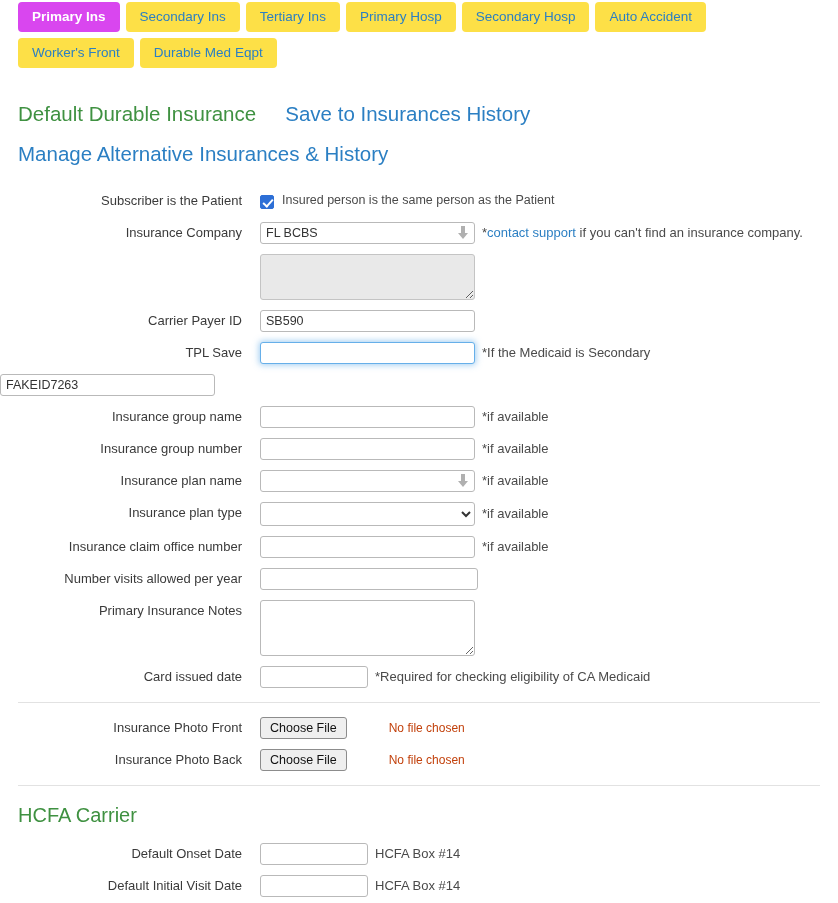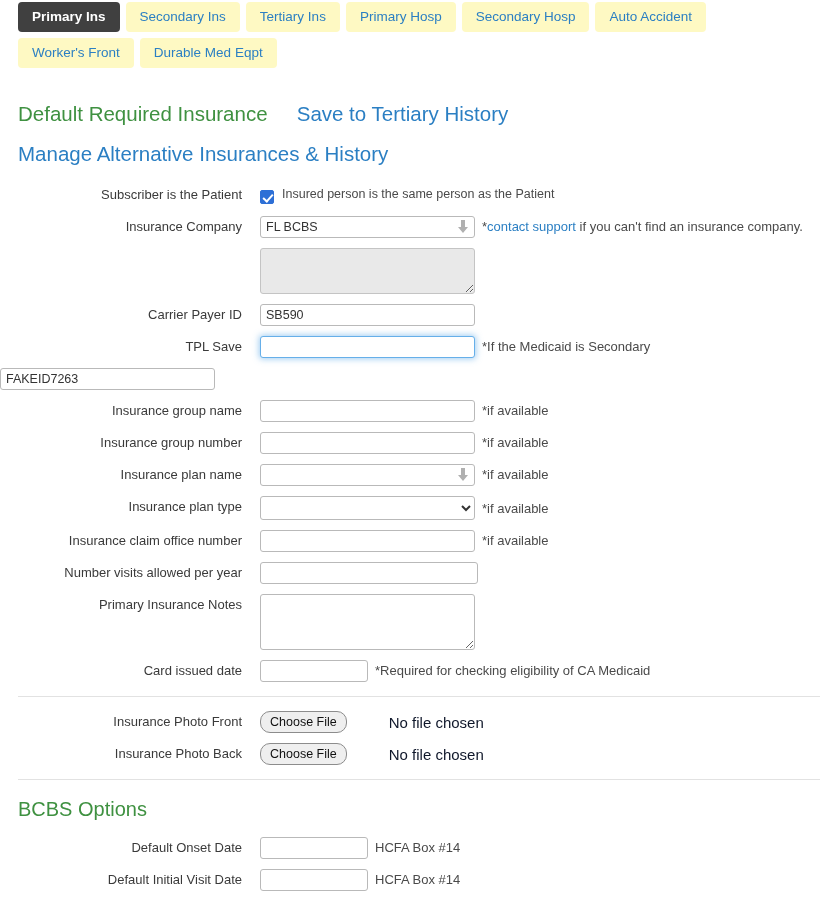--- a/index.html
+++ b/index.html
@@ -20,33 +20,33 @@
 
   
   .tabs {
     padding: 2px 0 0 18px;
     display: flex;
     flex-wrap: wrap;
     gap: 6px 6px;
     width: 820px;
   }
   .tab {
-    background: #fef9c3;
+    background: #fde047;
     color: #2b7fc3;
     border: none;
     border-radius: 4px;
     padding: 7px 14px 8px 14px;
     font-family: "Liberation Sans", sans-serif;
     font-size: 13.5px;
     line-height: 15px;
     cursor: pointer;
     white-space: nowrap;
   }
   .tab.active {
-    background: #404040;
+    background: #d946ef;
     color: #ffffff;
     font-weight: bold;
   }
 
   
   .head-links {
     margin: 26px 0 0 18px;
     width: 800px;
     line-height: 40px;
     font-size: 20px;
@@ -56,39 +56,39 @@
     text-decoration: none;
     cursor: pointer;
     white-space: nowrap;
   }
   .hl-green { color: #3f9141; }
   .hl-blue  { color: #2b7fc3; }
   .hl-sep { display: inline-block; width: 18px; }
 
   
   .form {
-    margin-top: 10px;
+    margin-top: 16px;
   }
   .row {
     display: flex;
     align-items: flex-start;
     margin-bottom: 10px;
   }
   .lbl {
     width: 260px;
     min-width: 260px;
     text-align: right;
     padding-right: 18px;
     font-size: 13px;
     color: #3a3a3a;
     line-height: 22px;
   }
   .ctl {
     display: flex;
-    align-items: flex-end;
+    align-items: center;
   }
   .hint {
     font-size: 13px;
     color: #4a4a4a;
     line-height: 22px;
     margin-left: 7px;
     white-space: nowrap;
   }
   .hint a { color: #2b7fc3; text-decoration: none; }
 
@@ -186,31 +186,31 @@
     color: #4a4a4a;
     margin-left: 8px;
     line-height: 20px;
   }
 
   
   .file-ctl { display: flex; align-items: center; }
   .file-btn {
     background: #efefef;
     border: 1px solid #8c8c8c;
-    border-radius: 10px;
+    border-radius: 3px;
     font-family: "Liberation Sans", sans-serif;
     font-size: 12.5px;
     color: #111;
     padding: 2px 9px;
     cursor: pointer;
     line-height: 16px;
   }
   .file-name {
-    font-size: 15px;
-    color: #0f172a;
+    font-size: 12px;
+    color: #c2410c;
     margin-left: 7px;
     padding-left: 35px;
   }
 
   
   .divider {
     border: none;
     border-top: 1px solid #e2e2e2;
     margin: 14px 18px 0 18px;
   }
@@ -231,23 +231,23 @@
   <button class="tab">Secondary Ins</button>
   <button class="tab">Tertiary Ins</button>
   <button class="tab">Primary Hosp</button>
   <button class="tab">Secondary Hosp</button>
   <button class="tab">Auto Accident</button>
   <button class="tab">Worker's Front</button>
   <button class="tab">Durable Med Eqpt</button>
 </div>
 
 <div class="head-links">
-  <span class="hl hl-green">Default Required Insurance</span>
+  <span class="hl hl-green">Default Durable Insurance</span>
   <span class="hl-sep"></span>
-  <a class="hl hl-blue">Save to Tertiary History</a>
+  <a class="hl hl-blue">Save to Insurances History</a>
   <span class="hl-sep"></span>
   <a class="hl hl-blue">Manage Alternative Insurances &amp; History</a>
 </div>
 
 <div class="form">
 
   <div class="row">
     <div class="lbl">Subscriber is the Patient</div>
     <div class="ctl">
       <span class="cbx checked"></span>
@@ -382,21 +382,21 @@
   <div class="row">
     <div class="lbl">Insurance Photo Back</div>
     <div class="ctl file-ctl">
       <button class="file-btn">Choose File</button>
       <span class="file-name">No file chosen</span>
     </div>
   </div>
 
   <hr class="divider">
 
-  <div class="section-title">BCBS Options</div>
+  <div class="section-title">HCFA Carrier</div>
 
   <div class="row">
     <div class="lbl">Default Onset Date</div>
     <div class="ctl">
       <input type="text" class="w-108" value="" style="">
       <span class="hint">HCFA Box #14</span>
     </div>
   </div>
 
   <div class="row">

